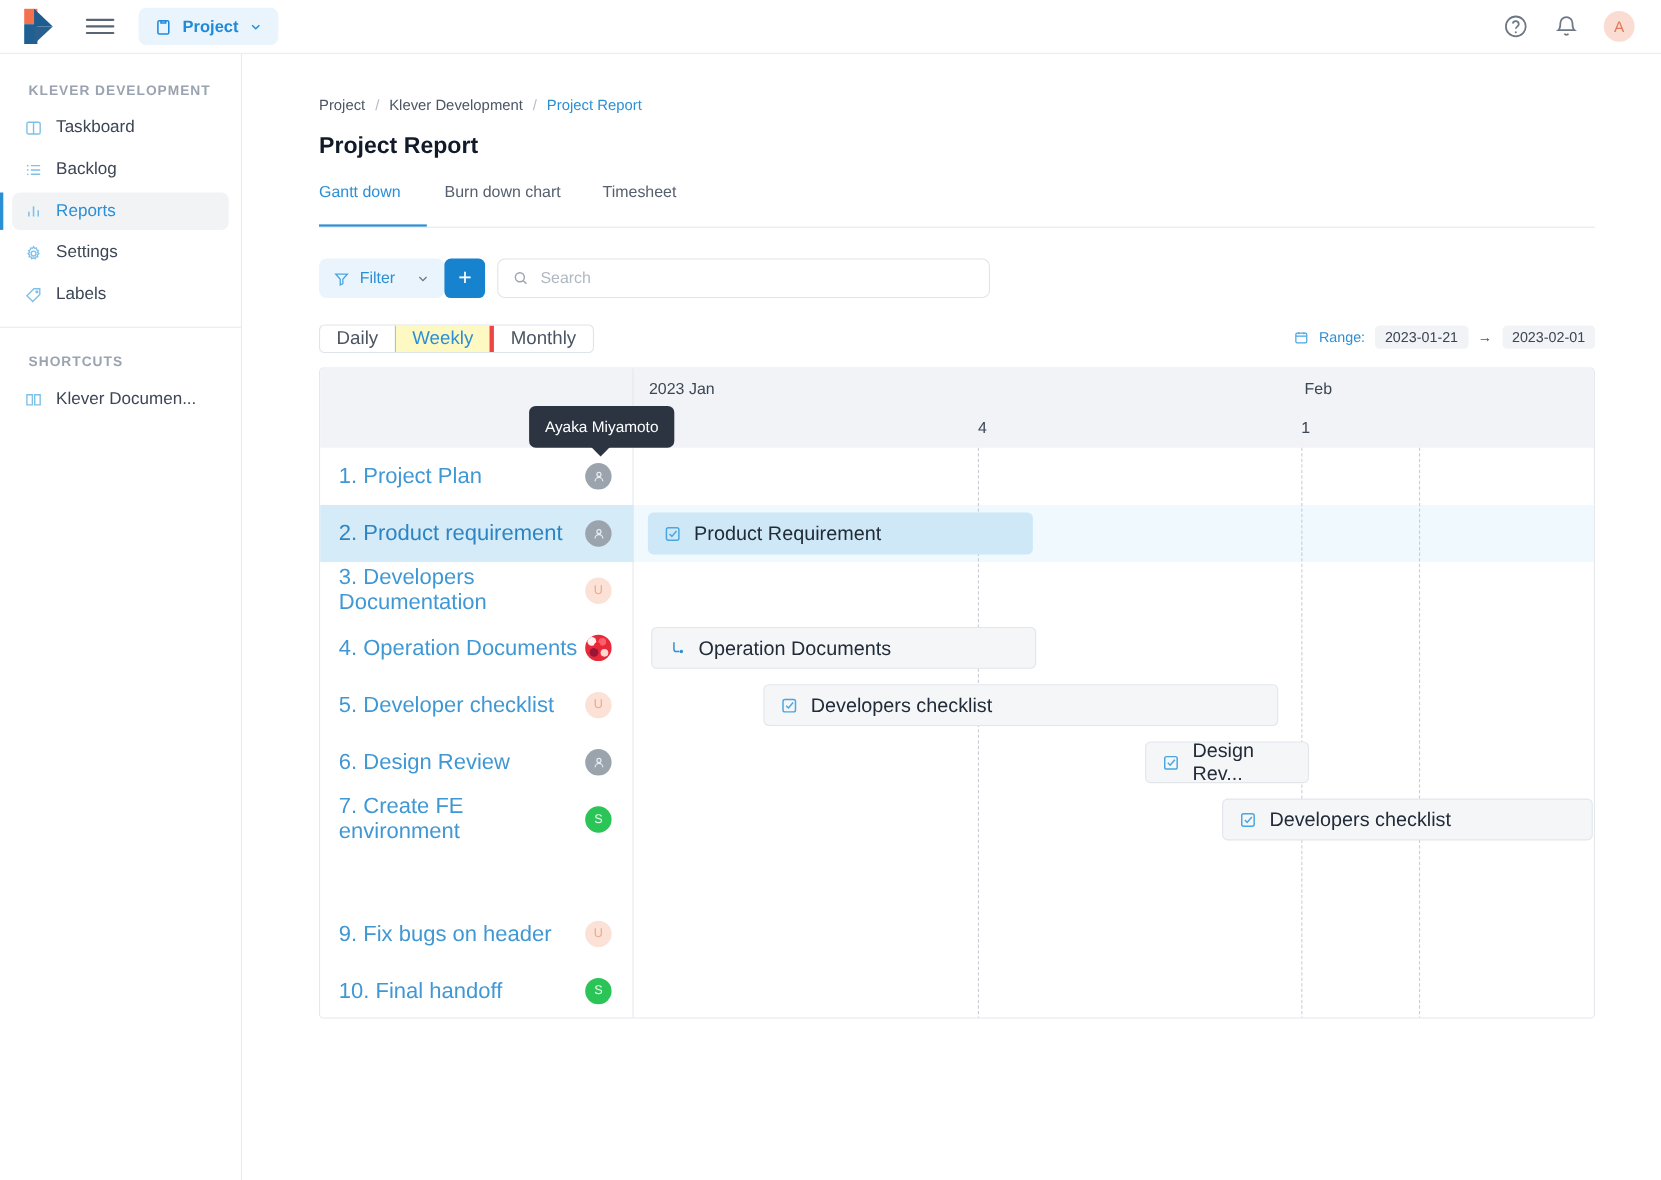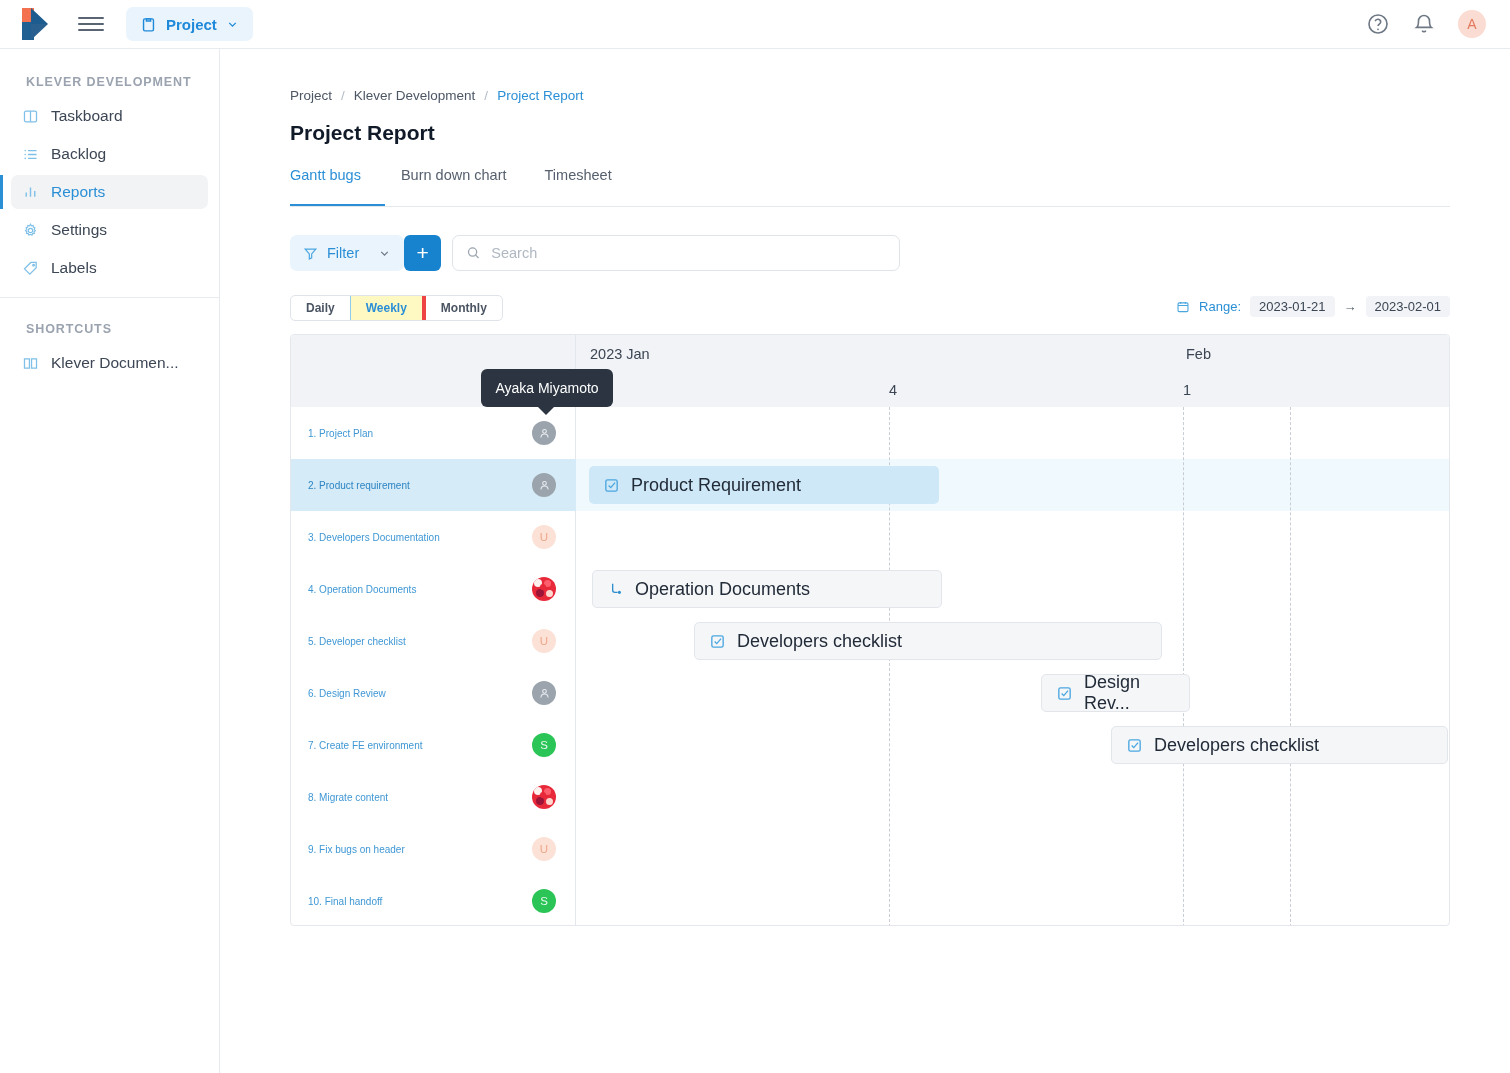--- a/index.html
+++ b/index.html
@@ -86,42 +86,42 @@
     font-size: 21px; display:flex; align-items:center; justify-content:center; cursor:pointer;
   }
   .search-box {
     margin-left: 11px; width: 448px; height: 36px; border: 1px solid #dfe4ea; border-radius: 7px;
     display: flex; align-items: center; gap: 10px; padding: 0 13px; background:#fff;
   }
   .search-box input { border: none; outline: none; font-size: 14.5px; color: #2c3542; width: 100%; font-family: inherit; background: transparent; }
   .search-box input::placeholder { color: #b0b8c2; }
 
   .seg { position: absolute; left: 70px; top: 246px; height: 26px; border:1px solid #dfe4ea; border-radius:5px; display:flex; overflow:hidden; background:#fff;}
-  .seg div { padding: 0 15px; font-size: 12px; color: #4a5462; display:flex; align-items:center; cursor:pointer;font-weight:bold; }
+  .seg div { padding: 0 15px; font-size: 17px; color: #4a5462; display:flex; align-items:center; cursor:pointer; }
   .seg div.active { background:#fef9c3; color:#2b8fd6; border-left:1px solid #8fcbef; border-right:4px solid #ef4444; }
 
   .range { position: absolute; right: 60px; top: 247px; display: flex; align-items: center; gap: 9px; font-size: 13px; }
   .range .lbl { color: #2b8fd6; }
   .range .pill { background: #f1f3f6; border-radius: 4px; padding: 3px 9px; color:#3b4553; cursor:pointer;}
   .range .arrow { color: #4d5663; }
 
   
   .gantt { position: absolute; left: 70px; top: 285px; width: 1160px; height: 592px;
            border: 1px solid #e4e8ed; border-radius: 4px; overflow: hidden; background:#fff; }
   .g-head { position:absolute; left:0; top:0; width:1160px; height: 72px; background:#f1f3f6; }
   .g-leftpane { position: absolute; left: 0; top: 0; width: 285px; height: 592px; border-right: 1px solid #e4e8ed; }
   .g-monthrow { position:absolute; left: 285px; top: 0; width: 875px; height: 36px; }
   .g-month { position: absolute; top: 11px; font-size: 14.5px; color: #3b4553; }
   .g-dayrow { position:absolute; left: 285px; top: 36px; width: 875px; height: 36px; }
   .g-day { position: absolute; top: 11px; font-size: 14.5px; color: #3b4553; }
 
   .task-row { position: absolute; left: 0; width: 285px; height: 52px; display:flex; align-items:center;
               justify-content: space-between; padding: 0 20px 0 17px; cursor: pointer; }
   .task-row.sel { background: #d5ebf7; }
-  .task-name { font-size: 10px; color: #3f97d4; }
+  .task-name { font-size: 20px; color: #3f97d4; }
   .task-row.sel .task-name { color: #2b84c4; }
   .av { width: 24px; height: 24px; border-radius: 50%; display:flex; align-items:center; justify-content:center; font-size: 11.5px; flex:none;}
   .av.gray { background: #9ba4ad; color: #e8ecf0; }
   .av.u { background: #fbe1d6; color: #f0a98c; }
   .av.s { background: #2bc457; color: #e8fbef; }
   .av.pat { background: #e8293a; position:relative; overflow:hidden; }
   .av.pat i { position:absolute; border-radius:50%; }
 
   .grid-line { position: absolute; top: 72px; width: 0; border-left: 1px dashed #c9ced6; height: 520px; }
   .row-band { position: absolute; left: 285px; width: 875px; height: 52px; }
@@ -245,21 +245,21 @@
     <span class="lnk">Project</span>
     <span class="sep">/</span>
     <span class="lnk">Klever Development</span>
     <span class="sep">/</span>
     <span class="cur">Project Report</span>
   </div>
 
   <div class="ptitle">Project Report</div>
 
   <div class="tabs">
-    <div class="tab active">Gantt bugs</div>
+    <div class="tab active">Gantt down</div>
     <div class="tab">Burn down chart</div>
     <div class="tab">Timesheet</div>
   </div>
 
   <div class="toolbar">
     <div class="filter-btn">
       <svg width="15" height="15" viewBox="0 0 24 24" fill="none" stroke="#4aa6e0" stroke-width="1.9">
         <path d="M3.5 5h17l-6.6 7.6V19l-3.8 2v-8.4z"></path>
       </svg>
       <span>Filter</span>
@@ -355,30 +355,20 @@
           <svg width="13" height="13" viewBox="0 0 24 24" fill="none" stroke="#e9edf1" stroke-width="2">
               <circle cx="12" cy="8" r="3.4"></circle>
               <path d="M5.5 19.5a6.5 6.5 0 0113 0"></path>
             </svg>
         </span>
       </div>
       <div class="task-row" style="top:384px">
         <span class="task-name">7. Create FE environment</span>
         <span class="av s">S</span>
       </div>
-      <div class="task-row" style="top:436px">
-        <span class="task-name">8. Migrate content</span>
-        <span class="av pat">
-          <i style="left:2px;top:2px;width:8px;height:8px;background:#fff2ef"></i>
-          <i style="left:12px;top:3px;width:7px;height:7px;background:#ff5f6d"></i>
-          <i style="left:4px;top:12px;width:8px;height:8px;background:#9c1437"></i>
-          <i style="left:14px;top:13px;width:7px;height:7px;background:#ffd9d0"></i>
-          <i style="left:8px;top:7px;width:6px;height:6px;background:#e8293a"></i>
-        </span>
-      </div>
       <div class="task-row" style="top:488px">
         <span class="task-name">9. Fix bugs on header</span>
         <span class="av u">U</span>
       </div>
       <div class="task-row" style="top:540px">
         <span class="task-name">10. Final handoff</span>
         <span class="av s">S</span>
       </div>
     </div>
 

